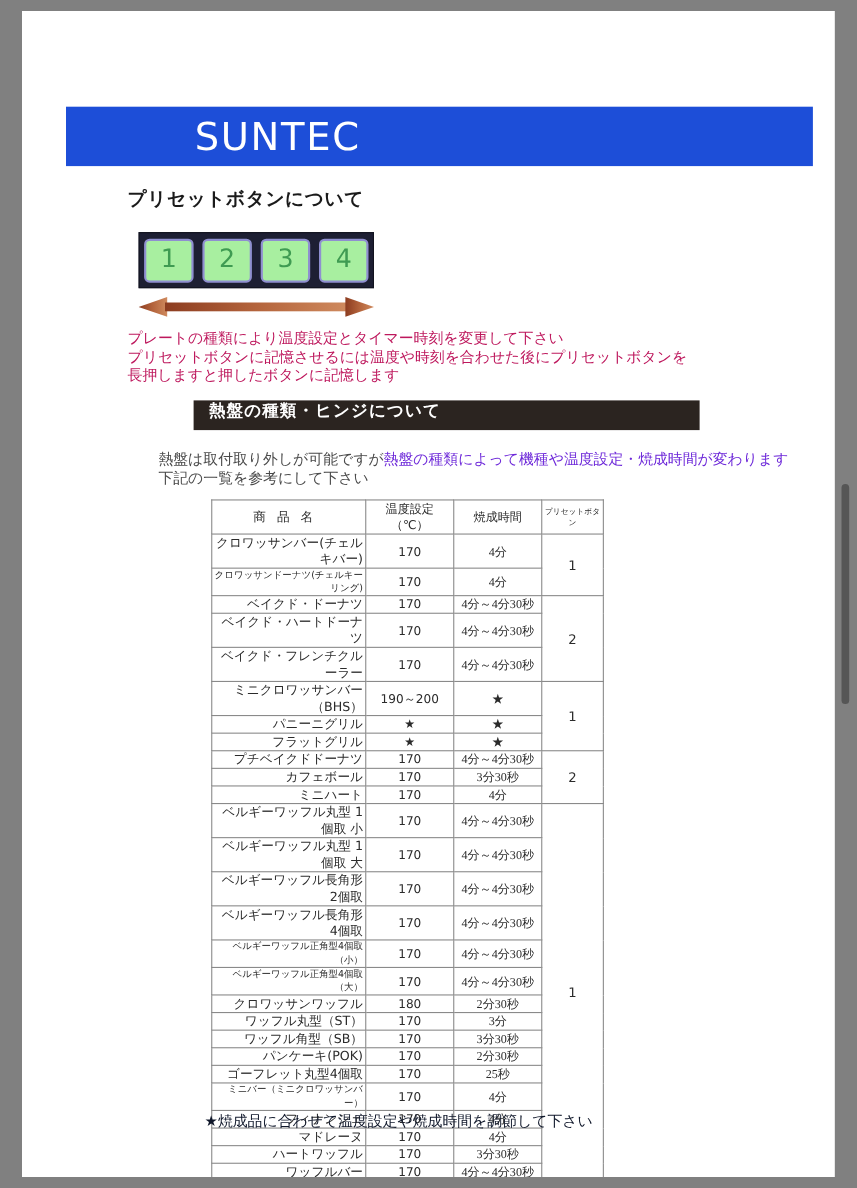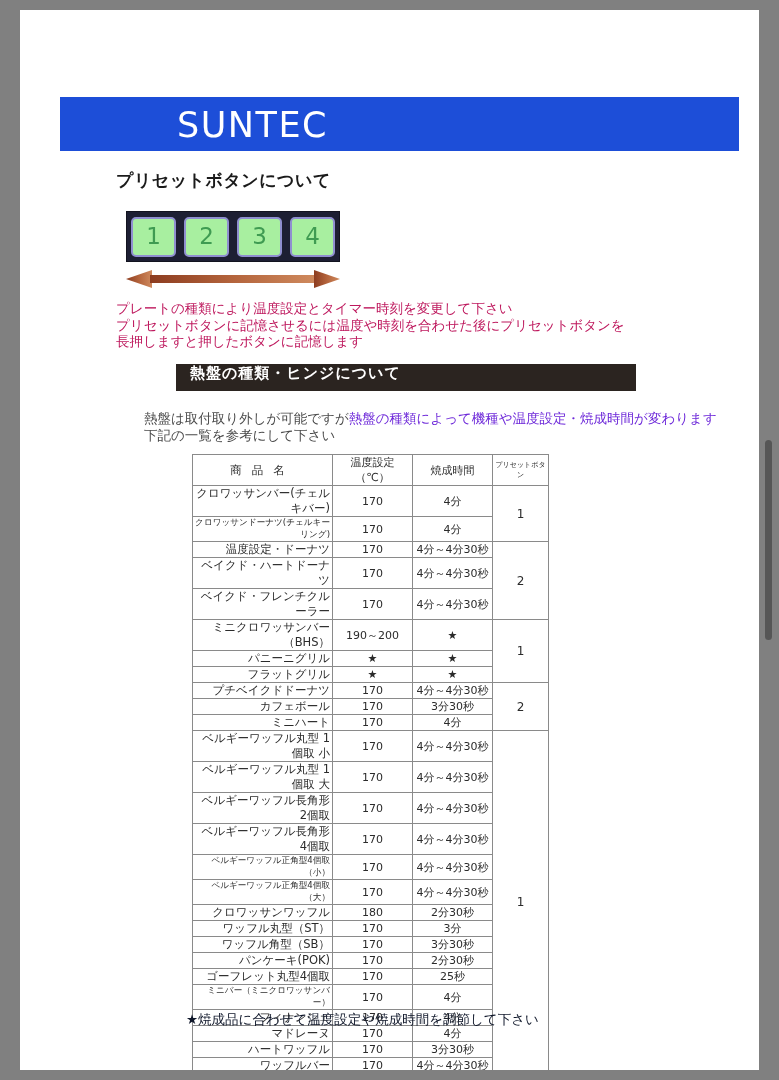--- a/index.html
+++ b/index.html
@@ -166,21 +166,21 @@
   .tbl td, .tbl th {
     border: 1px solid #8a8a8a;
     height: 15.6px;
     padding: 0 2px;
     font-weight: normal;
     box-sizing: border-box;
   }
   .c-name  { width: 140px; text-align: right;   padding-left: 4px; font-size: 11.5px; }
   .c-name.sm { font-size: 8.6px; }
   .c-temp  { width: 80px;  text-align: center; margin-left: 36px; }
-  .c-time  { width: 80px;  text-align: center; }
+  .c-time  { width: 80px;  text-align: center; font-family: Liberation Serif, serif; }
   .c-preset{ width: 56px;  text-align: center; font-size: 12px; }
   .th-row th { text-align: center; height: 16px; }
   .th-name { letter-spacing: 10px; padding-left: 12px; }
   .th-preset { font-size: 7px; }
   .star { font-size: 11px; }
   .footnote {
     position: absolute;
     left: 166px;
     top: 1001px;
     font-size: 13.5px;
@@ -245,21 +245,21 @@
           <td class="c-temp">170</td>
           <td class="c-time">4分</td>
           <td class="c-preset" rowspan="2">1</td>
         </tr>
         <tr>
           <td class="c-name sm">クロワッサンドーナツ(チェルキーリング)</td>
           <td class="c-temp">170</td>
           <td class="c-time">4分</td>
         </tr>
         <tr>
-          <td class="c-name">温度設定・ドーナツ</td>
+          <td class="c-name">ベイクド・ドーナツ</td>
           <td class="c-temp">170</td>
           <td class="c-time">4分～4分30秒</td>
           <td class="c-preset" rowspan="3">2</td>
         </tr>
         <tr>
           <td class="c-name">ベイクド・ハートドーナツ</td>
           <td class="c-temp">170</td>
           <td class="c-time">4分～4分30秒</td>
         </tr>
         <tr>

